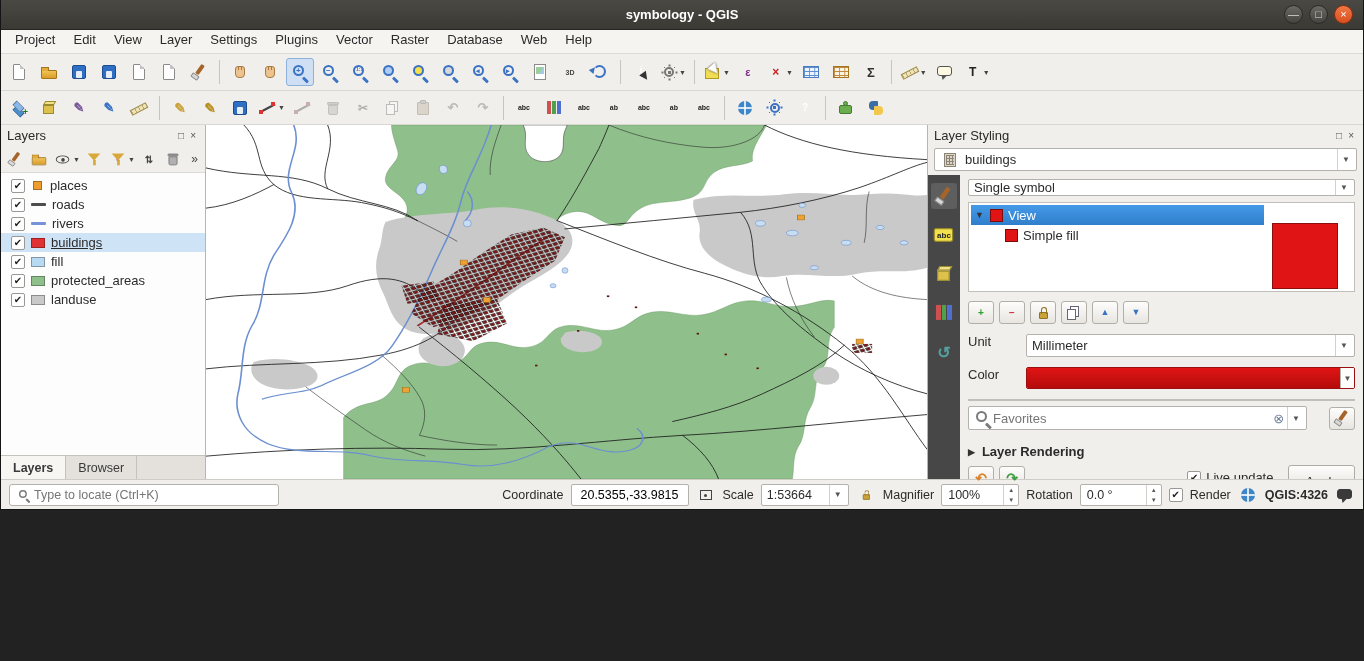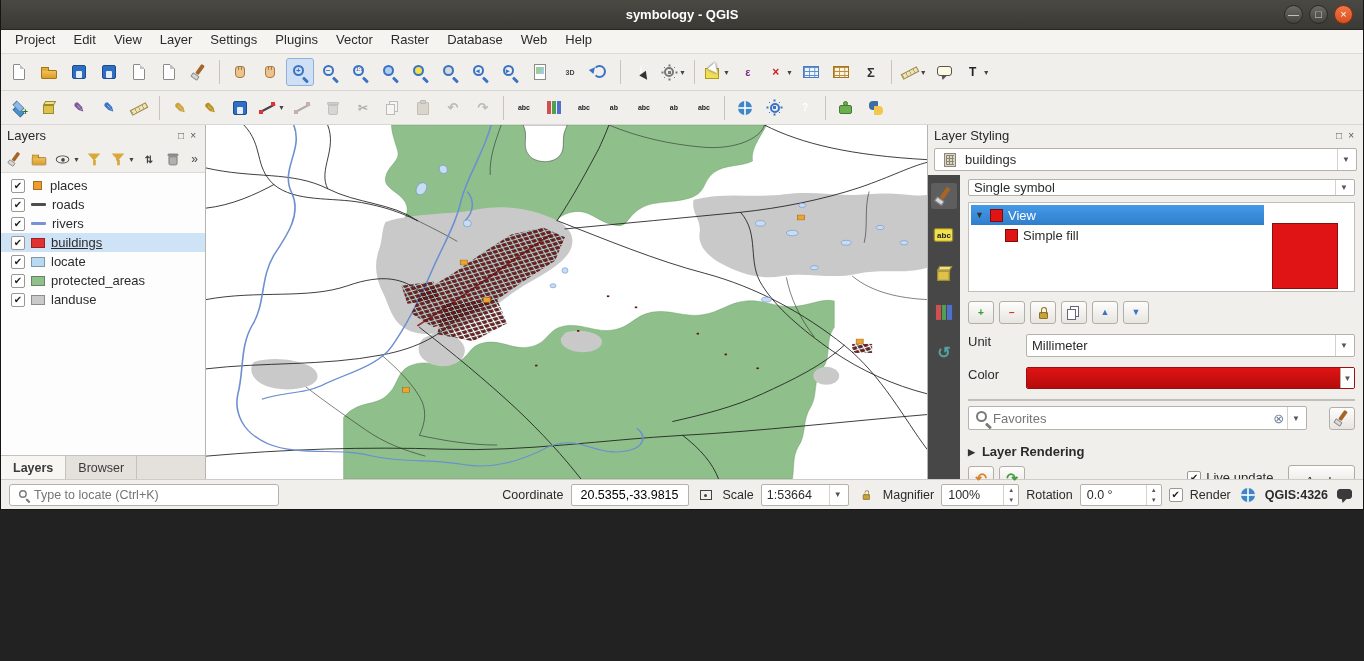--- a/index.html
+++ b/index.html
@@ -499,21 +499,21 @@
             <span class="llabel">rivers</span>
           </div>
           <div class="lrow sel">
             <span class="cb">✔</span>
             <span class="sw sw-fill" style="background: rgb(224, 50, 50);"></span>
             <span class="llabel und">buildings</span>
           </div>
           <div class="lrow">
             <span class="cb">✔</span>
             <span class="sw sw-fill" style="background: rgb(184, 217, 242);"></span>
-            <span class="llabel">locate</span>
+            <span class="llabel">fill</span>
           </div>
           <div class="lrow">
             <span class="cb">✔</span>
             <span class="sw sw-fill" style="background: rgb(143, 192, 139);"></span>
             <span class="llabel">protected_areas</span>
           </div>
           <div class="lrow">
             <span class="cb">✔</span>
             <span class="sw sw-fill" style="background: rgb(201, 201, 201);"></span>
             <span class="llabel">landuse</span>

